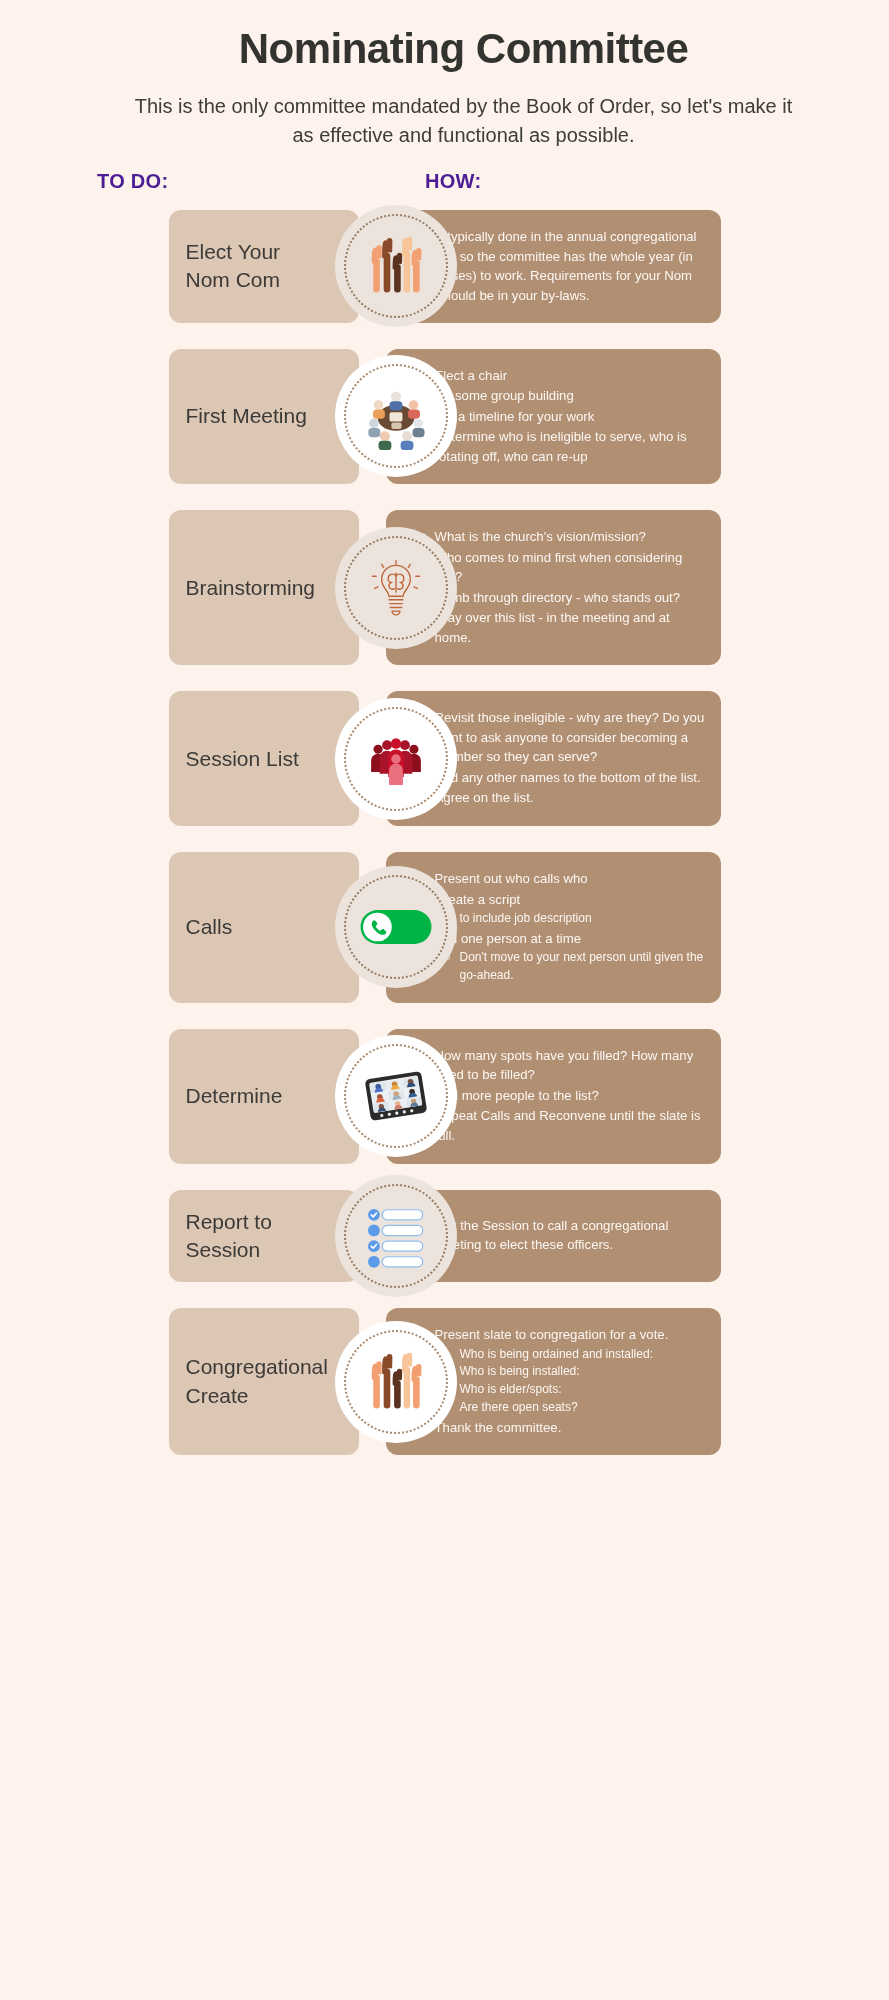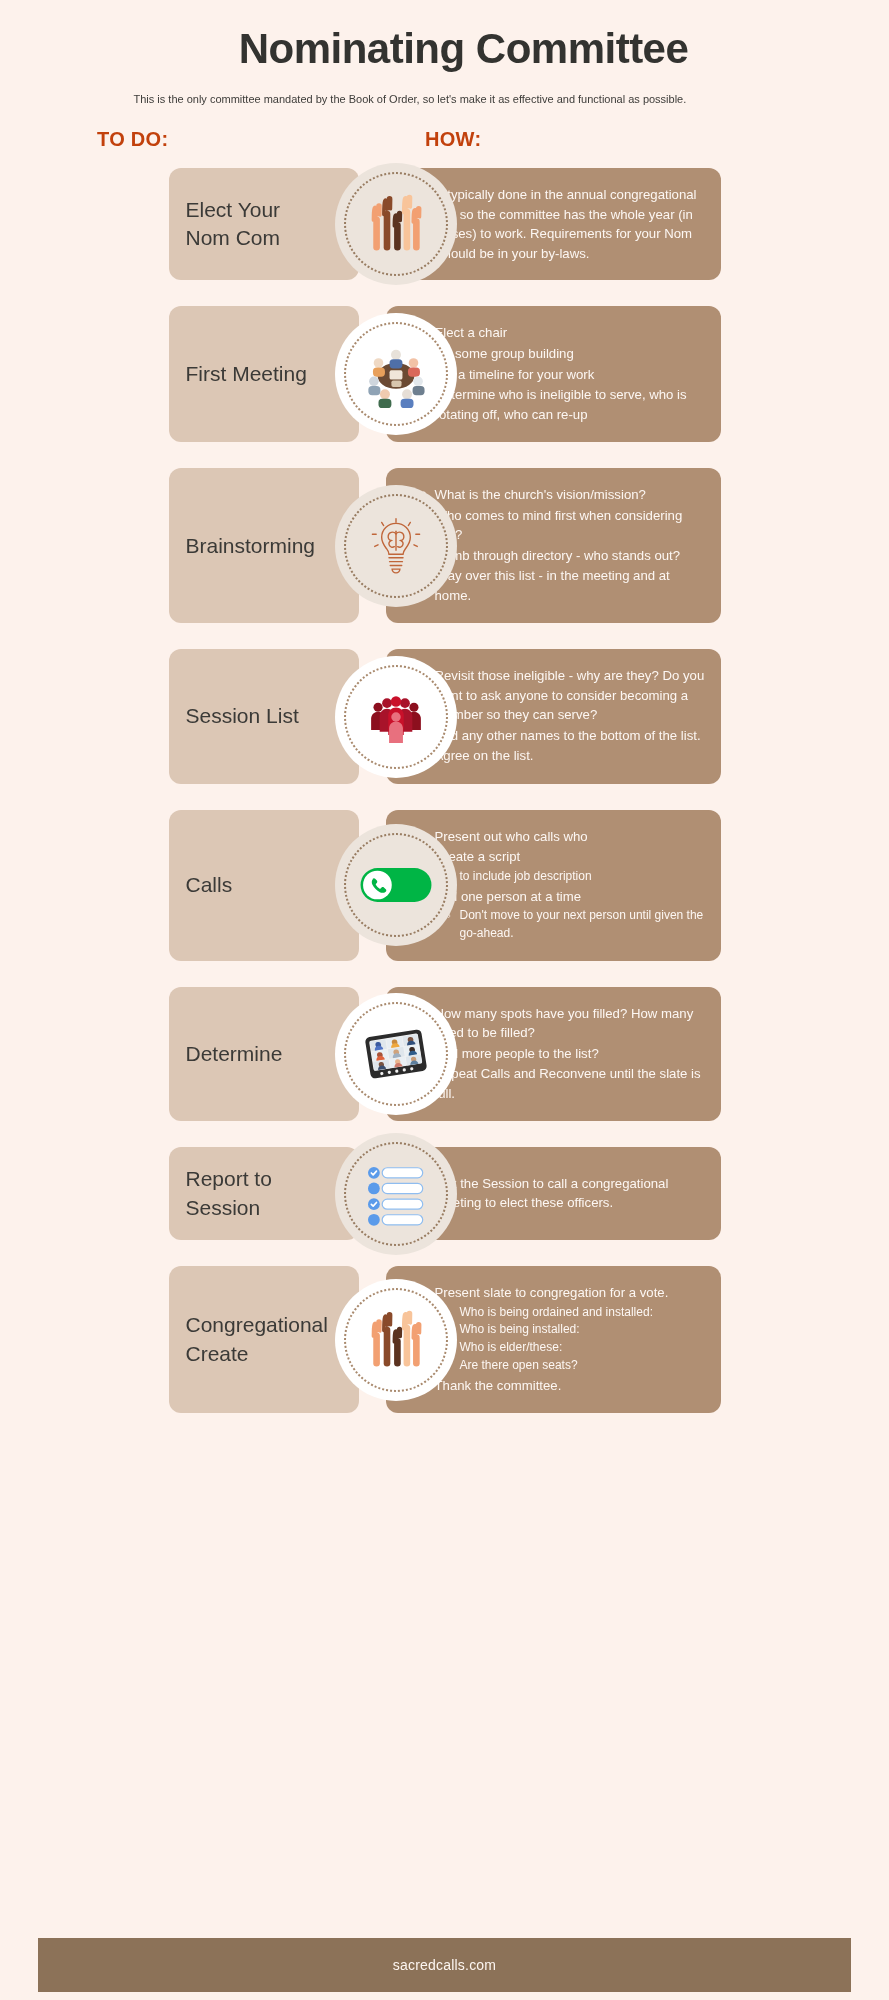--- a/index.html
+++ b/index.html
@@ -33,37 +33,37 @@
     font-size: 42px;
     font-weight: bold;
     letter-spacing: -0.5px;
     color: #333330;
     margin: 0;
     line-height: 1.2;
   }
   .subtitle {
     margin: 18px auto 0 auto;
     width: 660px;
-    font-size: 11px;
+    font-size: 20px;
     line-height: 1.45;
     color: #3d3c39;
-    text-align: left;
+    text-align: center;
   }
 
   
   .col-heads {
     position: relative;
     height: 34px;
     margin-top: 20px;
   }
   .col-head {
     position: absolute;
     font-size: 20px;
     font-weight: bold;
-    color: #c2410c;
+    color: #4c1d95;
     letter-spacing: 0.3px;
     text-align: center;
   }
   .col-head.todo { left: 97px; top: 0; }
   .col-head.how  { left: 425px; top: 0; }
 
   
   .rows {
     margin-top: 6px;
     padding-bottom: 10px;
@@ -488,21 +488,21 @@
       <div class="row">
         <div class="left-card">
           <div class="left-label">Congregational Create</div>
         </div>
         <div class="right-card">
           <div class="right-body">
             <ul class="blist">
               <li><span>Present slate to congregation for a vote.</span><ul class="sublist">
                   <li>Who is being ordained and installed:</li>
                   <li>Who is being installed:</li>
-                  <li>Who is elder/these:</li>
+                  <li>Who is elder/spots:</li>
                   <li>Are there open seats?</li>
                 </ul></li>
               <li><span>Thank the committee.</span></li>
             </ul>
           </div>
         </div>
         <div class="medallion white">
           <div class="dotring"></div>
           <div class="art">
             <svg viewBox="0 0 76 76" width="72" height="72">
@@ -522,17 +522,14 @@
           <rect x="56" y="32" width="7" height="34" rx="3.5" fill="#f2a072"></rect>
           <path d="M56 36c0-6 0-10.5 1-12.5.6-1.2 2.3-.8 2.2.6l-.3 7" fill="none" stroke="#f2a072" stroke-width="3.3" stroke-linecap="round"></path>
           <path d="M60.4 30.4l.3-8.6c.05-1.6 2.5-1.6 2.5 0l-.2 8.7" fill="none" stroke="#f2a072" stroke-width="3.3" stroke-linecap="round"></path>
         </g>
       </svg>
           </div>
         </div>
       </div>
     </div>
 
-  <div class="footer-band">
-    <div class="footer-text">sacredcalls.com</div>
-  </div>
 
 </div>
 
 </body></html>

